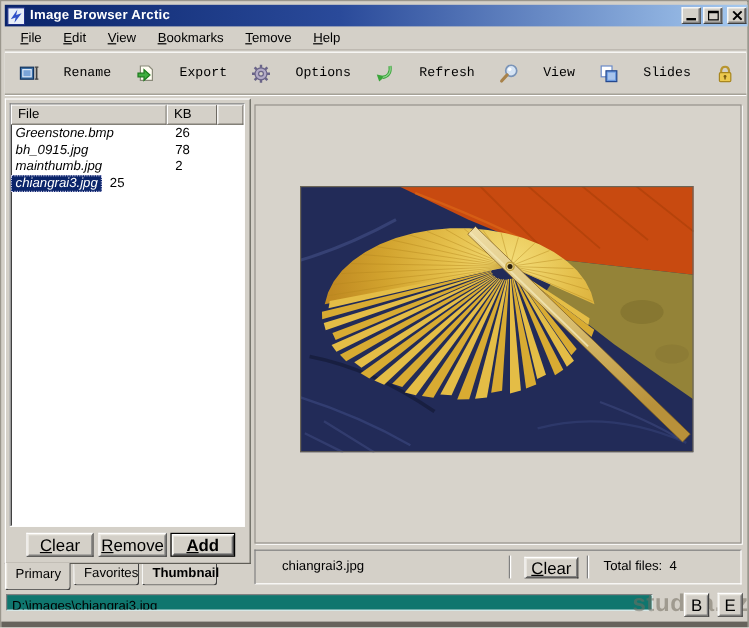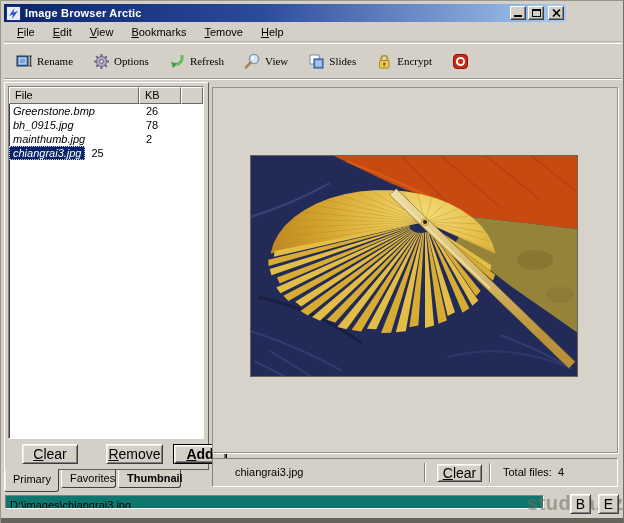--- a/index.html
+++ b/index.html
@@ -3,21 +3,21 @@
 <meta charset="utf-8">
 <style>
   * { margin:0; padding:0; box-sizing:border-box; }
   html,body { width:624px; height:523px; }
   body { font-family:"Liberation Sans", sans-serif; font-size:11px; color:#000; }
 
   .window { position:relative; width:624px; height:523px; background:#d4d0c8;
             border-left:1px solid #9a968c; border-top:1px solid #9a968c; border-right:1px solid #716f64; overflow:hidden; }
 
   
-  .titlebar { position:absolute; left:3px; top:3px; width:562px; height:18px;
+  .titlebar { position:absolute; left:3px; top:3px; width:620px; height:18px;
               background:linear-gradient(90deg,#0a246a 0%,#2a4a9a 45%,#a6caf0 100%);
               display:flex; align-items:center; padding:0 2px; }
   .app-icon { width:15px; height:15px; margin-right:4px; flex:0 0 auto; }
   .title-text { color:#fff; font-weight:bold; font-size:11px; letter-spacing:.2px; }
   .win-controls { margin-left:auto; display:flex; gap:2px; align-items:center; }
   .win-btn { width:16px; height:14px; background:#d4d0c8; border:1px solid;
              border-color:#fff #404040 #404040 #fff; box-shadow:inset -1px -1px 0 #808080;
              display:flex; align-items:flex-end; justify-content:center; padding:2px; }
   .win-btn.close { margin-left:2px; }
   .glyph-min { width:8px; height:2px; background:#000; }
@@ -26,22 +26,22 @@
   
   .menubar { position:absolute; left:3px; top:22px; width:618px; height:19px;
              display:flex; align-items:center; padding-left:4px; border-bottom:1px solid #b8b4ac; }
   .menu-item { padding:2px 9px 3px 9px; cursor:default; }
   .accel { text-decoration:underline; }
 
   
   .toolbar { position:absolute; left:3px; top:42px; width:618px; height:36px;
              display:flex; align-items:center; gap:12px; padding-left:8px;
              border-top:1px solid #fff; border-bottom:1px solid #9a968c; box-shadow:0 1px 0 #fff; }
-  .tbtn { display:flex; align-items:center; gap:4px; background:none; border:none;
-          font-family:Liberation Serif, serif; font-size:11px; padding:3px 4px; cursor:default; }
+  .tbtn { display:flex; align-items:center; gap:20px; background:none; border:none;
+          font-family:Liberation Mono, monospace; font-size:11px; padding:3px 4px; cursor:default; }
   .ticon { width:17px; height:17px; display:inline-flex; }
 
   
   .left-panel { position:absolute; left:3px; top:81px; width:205px; height:388px;
                 background:#d4d0c8; border:1px solid; border-color:#fff #5f5d56 #5f5d56 #fff; }
   .filelist { position:absolute; left:3px; top:3px; width:196px; height:353px; background:#fff;
               border:1px solid; border-color:#808080 #fff #fff #808080;
               box-shadow:inset 1px 1px 0 #404040; overflow:hidden; }
   .list-header { display:flex; height:17px; }
   .hcell { background:#d4d0c8; border:1px solid; border-color:#fff #6e6a63 #6e6a63 #fff;
@@ -52,24 +52,24 @@
   .lrow { display:flex; height:14px; line-height:14px; }
   .lrow .name { width:130px; padding-left:4px; white-space:nowrap;font-style:italic; }
   .lrow .kb { width:42px; padding-left:7px; }
   .lrow.selected .name { background:#0a246a; color:#fff; width:auto; padding-right:3px;
                          outline:1px dotted #c8c8e8; outline-offset:-1px; }
 
   .btn { background:#d4d0c8; border:1px solid; border-color:#fff #404040 #404040 #fff;
          box-shadow:inset 1px 1px 0 #ece9e2, inset -1px -1px 0 #808080;
          font-family:"Liberation Sans",sans-serif; font-size:14px; cursor:default; }
   .btn-clear  { position:absolute; left:17px; top:361px; width:56px; height:20px; }
-  .btn-remove { position:absolute; left:77px; top:361px; width:57px; height:20px;margin-left:24px; }
+  .btn-remove { position:absolute; left:77px; top:361px; width:57px; height:20px; }
   .btn-add    { position:absolute; left:137px; top:361px; width:54px; height:20px; font-weight:bold;
                 border:1px solid #000;
-                box-shadow:inset 1px 1px 0 #fff, inset -1px -1px 0 #404040, inset 2px 2px 0 #ece9e2, inset -2px -2px 0 #808080;margin-left:31px; }
+                box-shadow:inset 1px 1px 0 #fff, inset -1px -1px 0 #404040, inset 2px 2px 0 #ece9e2, inset -2px -2px 0 #808080; }
 
   
   .tabs { position:absolute; left:3px; top:468px; height:24px; }
   .tab { position:absolute; top:1px; height:18px; background:#d4d0c8;
          border:1px solid; border-color:#d4d0c8 #404040 #404040 #fff;
          border-top:none; border-radius:0 0 3px 3px; padding:2px 8px 0 8px; font-size:11px; cursor:default; }
   .tab.active { top:0; height:23px; z-index:3; padding-top:4px;
                 box-shadow:inset 1px 0 0 #ece9e2; }
   .tab-primary   { left:0;  width:55px; text-align:center; }
   .tab-favorites { left:57px; width:55px; text-align:center; }
@@ -141,20 +141,29 @@
       <span class="ticon">
         <svg viewBox="0 0 17 17">
             <rect x="1" y="3" width="11" height="10" fill="#3a6ea5" stroke="#15355f"></rect>
             <rect x="3" y="5" width="7" height="6" fill="#7aa4d8" stroke="#dce8f8"></rect>
             <line x1="14.5" y1="3" x2="14.5" y2="13" stroke="#404040" stroke-width="1.4"></line>
             <line x1="13" y1="3" x2="16" y2="3" stroke="#404040"></line>
             <line x1="13" y1="13" x2="16" y2="13" stroke="#404040"></line>
           </svg>
       </span>
       <span>Rename</span>
+    </button>
+    <button class="tbtn">
+      <span class="ticon">
+        <svg viewBox="0 0 17 17">
+            <polygon points="4,2 11,2 14,5 14,14 4,14" fill="#fffdf2" stroke="#8a8a7a"></polygon>
+            <polygon points="2,8 7,8 7,5 12,9.5 7,14 7,11 2,11" fill="#3fae3f" stroke="#1d7a1d"></polygon>
+          </svg>
+      </span>
+      <span>Export</span>
     </button>
     <button class="tbtn">
       <span class="ticon">
         <svg viewBox="0 0 17 17">
             <g stroke="#6a6488" stroke-width="2">
               <line x1="8.5" y1="1" x2="8.5" y2="16"></line>
               <line x1="1" y1="8.5" x2="16" y2="8.5"></line>
               <line x1="3.2" y1="3.2" x2="13.8" y2="13.8"></line>
               <line x1="13.8" y1="3.2" x2="3.2" y2="13.8"></line>
             </g>

